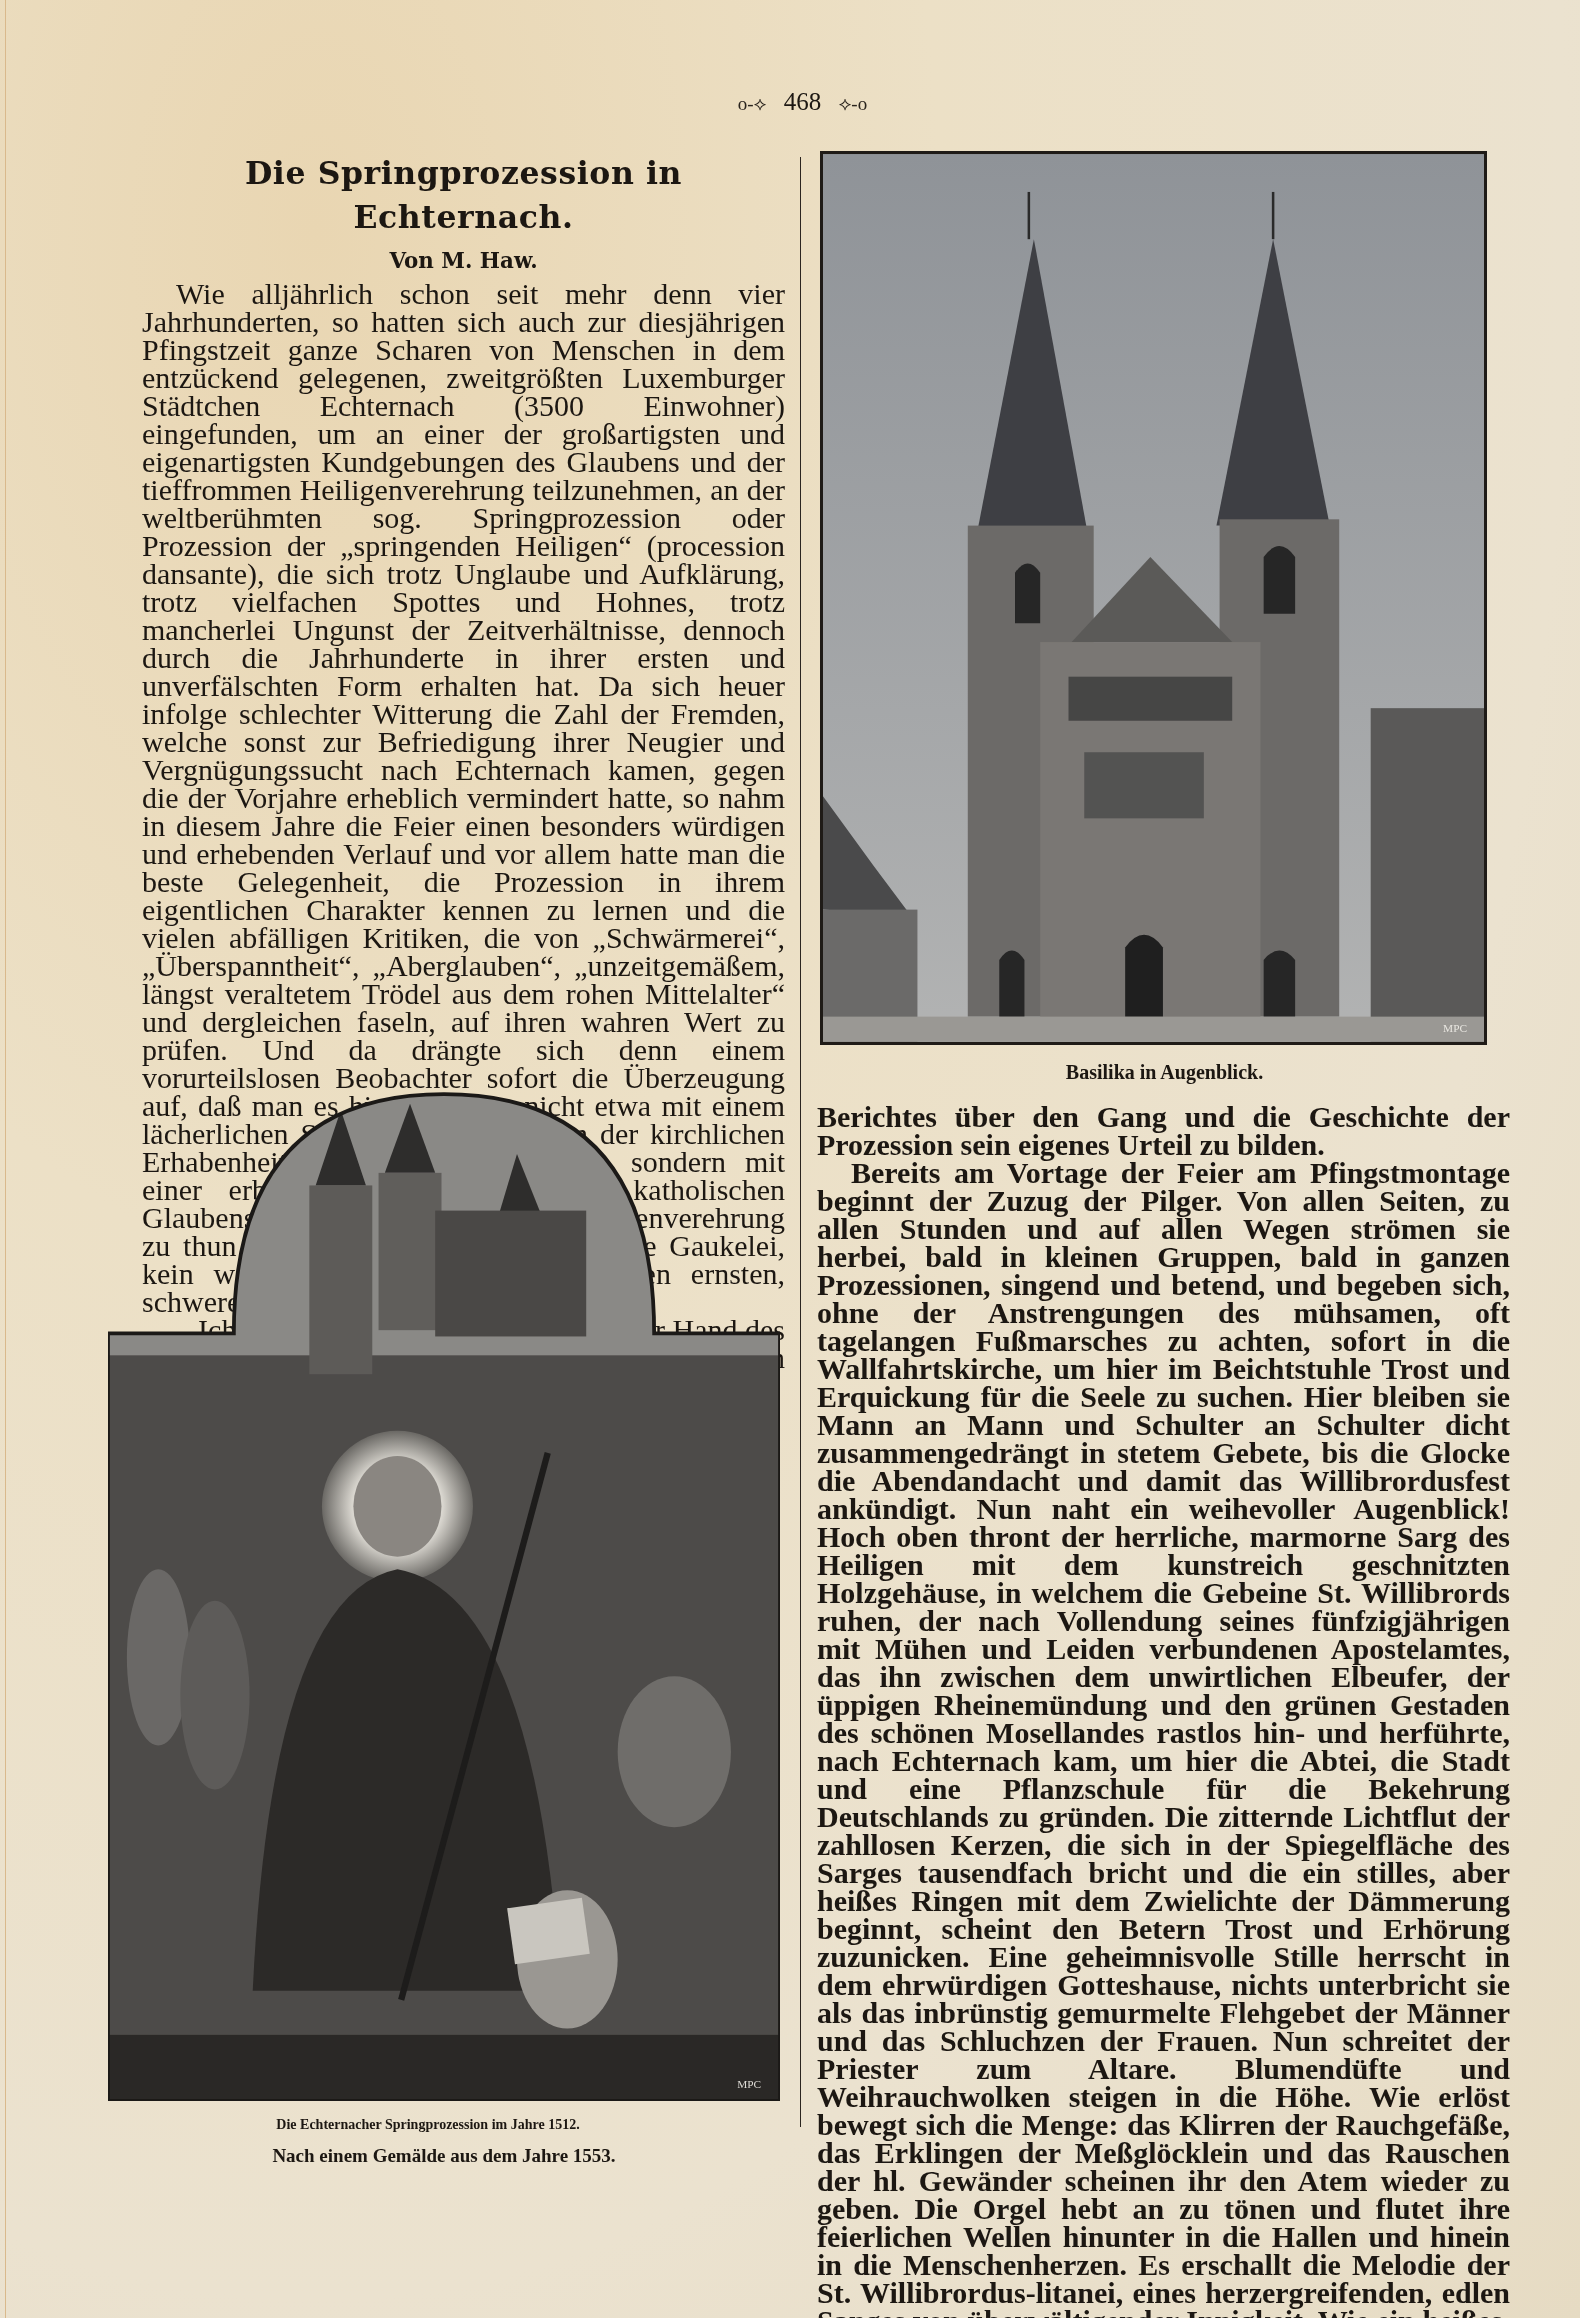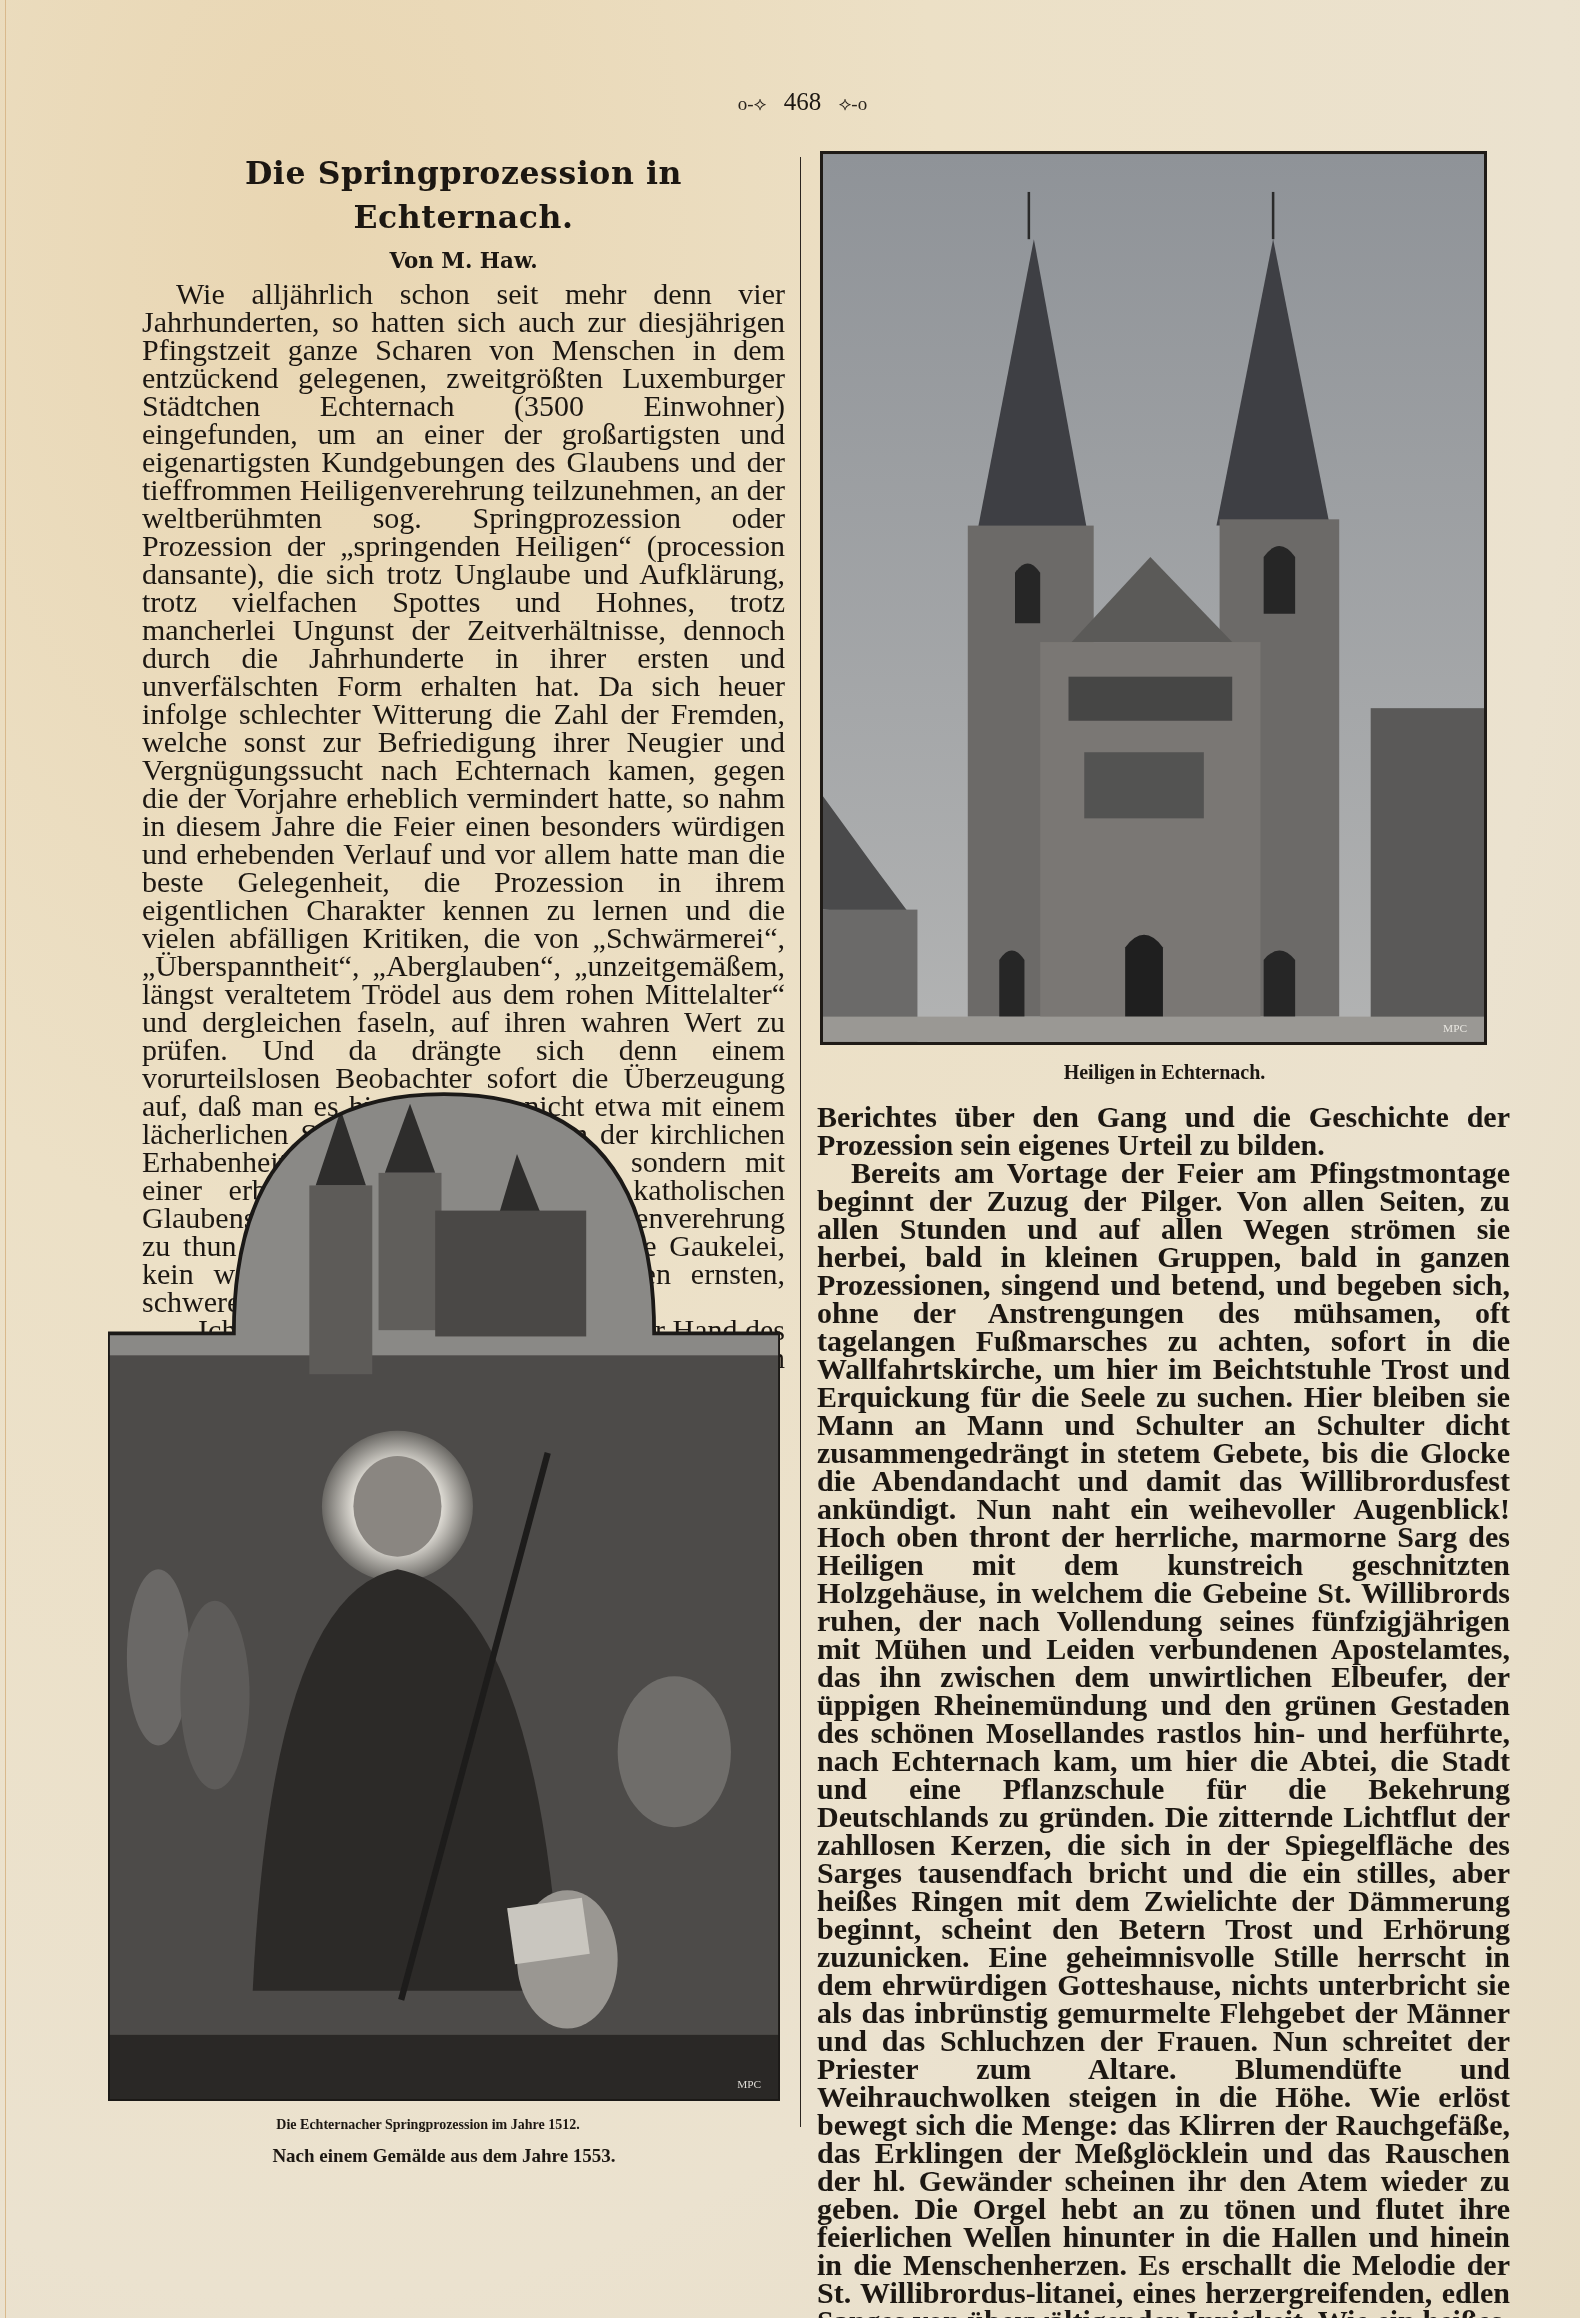--- a/index.html
+++ b/index.html
@@ -70,21 +70,21 @@
     <path d="M280,1370 v-90 q20,-30 40,0 v90z" fill="#262626"></path>
     <path d="M700,1370 v-90 q25,-30 50,0 v90z" fill="#262626"></path>
 
     <polygon points="0,1020 0,1200 140,1210 80,1130" fill="#4a4a4b"></polygon>
     <rect x="0" y="1200" width="150" height="210" fill="#6b6a69"></rect>
     <rect x="870" y="880" width="180" height="530" fill="#5a5958"></rect>
     <rect x="0" y="1370" width="1050" height="40" fill="#9a9894"></rect>
     <text x="985" y="1395" font-family="Liberation Serif, serif" font-size="18" fill="#e8e6e0">MPC</text>
   </svg>
 </div>
-<div class="caption" style="left:818px; top:1061px; width:693px; font-size:20px;">Heiligen in Echternach.</div>
+<div class="caption" style="left:818px; top:1061px; width:693px; font-size:20px;">Basilika in Augenblick.</div>
 
 <div class="col-right" style="top:1103px;font-weight:bold;">
   <p class="para">Berichtes über den Gang und die Geschichte der Prozession sein eigenes Urteil zu bilden.</p>
   <p class="para indent">Bereits am Vortage der Feier am Pfingstmontage beginnt der Zuzug der Pilger. Von allen Seiten, zu allen Stunden und auf allen Wegen strömen sie herbei, bald in kleinen Gruppen, bald in ganzen Prozessionen, singend und betend, und begeben sich, ohne der Anstrengungen des mühsamen, oft tagelangen Fußmarsches zu achten, sofort in die Wallfahrtskirche, um hier im Beichtstuhle Trost und Erquickung für die Seele zu suchen. Hier bleiben sie Mann an Mann und Schulter an Schulter dicht zusammengedrängt in stetem Gebete, bis die Glocke die Abendandacht und damit das Willibrordusfest ankündigt. Nun naht ein weihevoller Augenblick! Hoch oben thront der herrliche, marmorne Sarg des Heiligen mit dem kunstreich geschnitzten Holzgehäuse, in welchem die Gebeine St. Willibrords ruhen, der nach Vollendung seines fünfzigjährigen mit Mühen und Leiden verbundenen Apostelamtes, das ihn zwischen dem unwirtlichen Elbeufer, der üppigen Rheinemündung und den grünen Gestaden des schönen Mosellandes rastlos hin- und herführte, nach Echternach kam, um hier die Abtei, die Stadt und eine Pflanzschule für die Bekehrung Deutschlands zu gründen. Die zitternde Lichtflut der zahllosen Kerzen, die sich in der Spiegelfläche des Sarges tausendfach bricht und die ein stilles, aber heißes Ringen mit dem Zwielichte der Dämmerung beginnt, scheint den Betern Trost und Erhörung zuzunicken. Eine geheimnisvolle Stille herrscht in dem ehrwürdigen Gotteshause, nichts unterbricht sie als das inbrünstig gemurmelte Flehgebet der Männer und das Schluchzen der Frauen. Nun schreitet der Priester zum Altare. Blumendüfte und Weihrauchwolken steigen in die Höhe. Wie erlöst bewegt sich die Menge: das Klirren der Rauchgefäße, das Erklingen der Meßglöcklein und das Rauschen der hl. Gewänder scheinen ihr den Atem wieder zu geben. Die Orgel hebt an zu tönen und flutet ihre feierlichen Wellen hinunter in die Hallen und hinein in die Menschenherzen. Es erschallt die Melodie der St. Willibrordus-litanei, eines herzergreifenden, edlen Sanges von überwältigender Innigkeit. Wie ein heißes, stillverhaltenes Weinen zittert es durch die Massen; ihre Kniee beben, und schluchzend sinken die</p>
 </div>
 
 <div class="figure-painting">
   <svg width="672" height="1010" viewBox="0 0 1068 1605">
     <defs>
       <clipPath id="arch">

